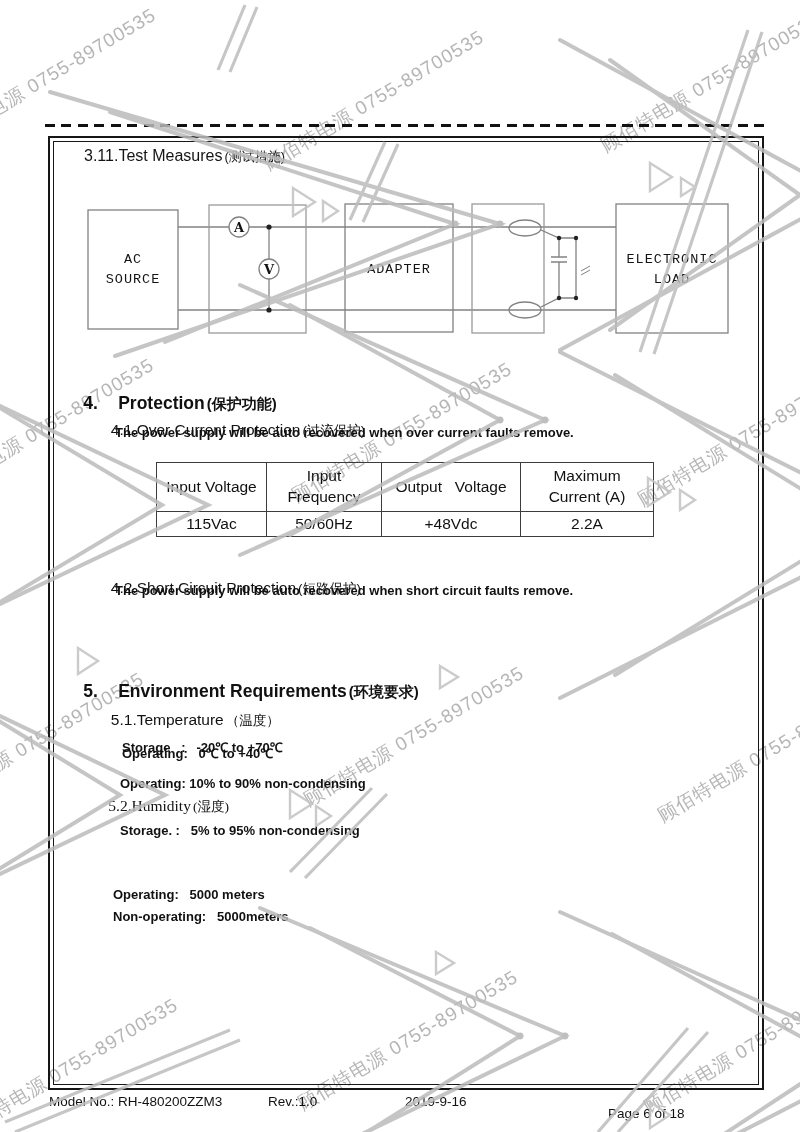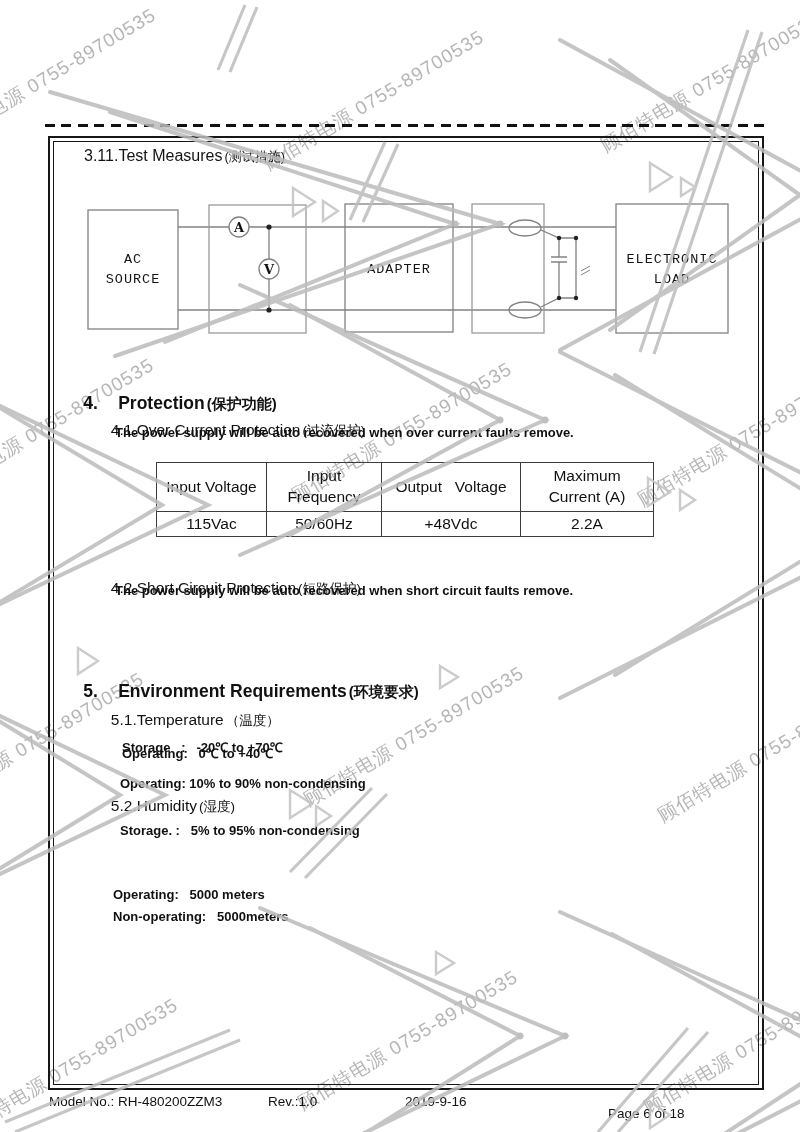--- a/index.html
+++ b/index.html
@@ -139,21 +139,21 @@
     <div class="abs sechead" style="left:54px;top:660px;">
       <span class="num">5.</span><span>Environment Requirements</span><span class="cn">(环境要求)</span>
     </div>
 
     <div class="abs subhead" style="left:85px;top:693px;">
       <span>5.1.Temperature</span><span class="cn">（温度）</span>
     </div>
     <div class="abs bodyline" style="left:122px;top:744px;">Operating:   0℃ to +40℃</div>
     <div class="abs bodyline" style="left:122px;top:738px;">Storage   :   -20℃ to +70℃</div>
 
-    <div class="abs subhead" style="left:85px;top:779px;">
+    <div class="abs subhead" style="left:85px;top:779px;font-family:Liberation Serif, serif;">
       <span>5.2.Humidity</span><span class="cn">(湿度)</span>
     </div>
     <div class="abs bodyline" style="left:120px;top:776px;">Operating: 10% to 90% non-condensing</div>
     <div class="abs bodyline" style="left:120px;top:823px;">Storage. :   5% to 95% non-condensing</div>
 
     <div class="abs bodyline" style="left:113px;top:887px;">Operating:   5000 meters</div>
     <div class="abs bodyline" style="left:113px;top:909px;">Non-operating:   5000meters</div>
 
     <div class="footer-item" style="left:49px;">Model No.: RH-480200ZZM3</div>
     <div class="footer-item" style="left:268px;">Rev.:1.0</div>

